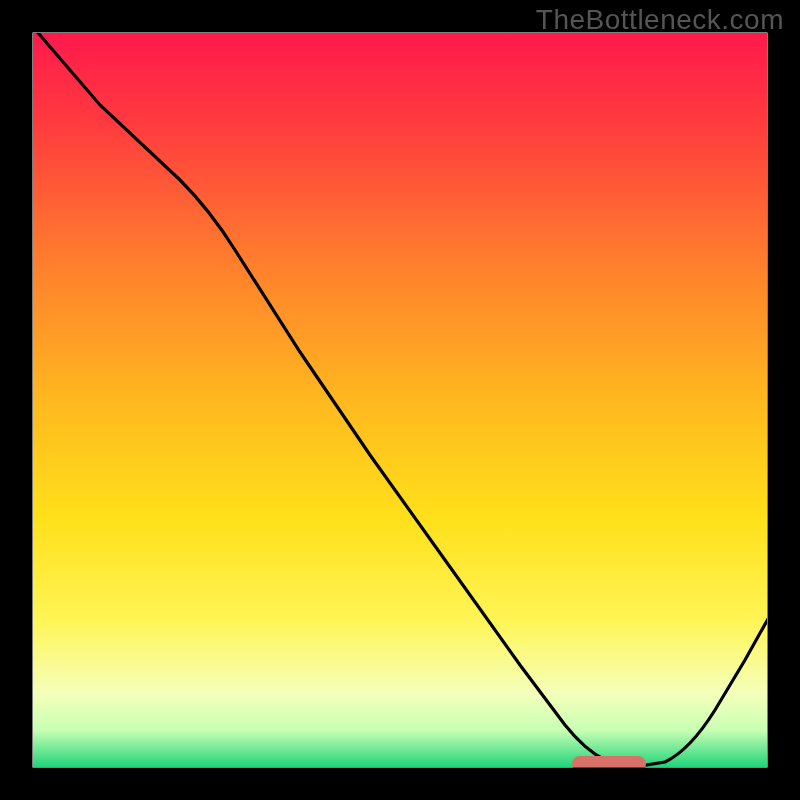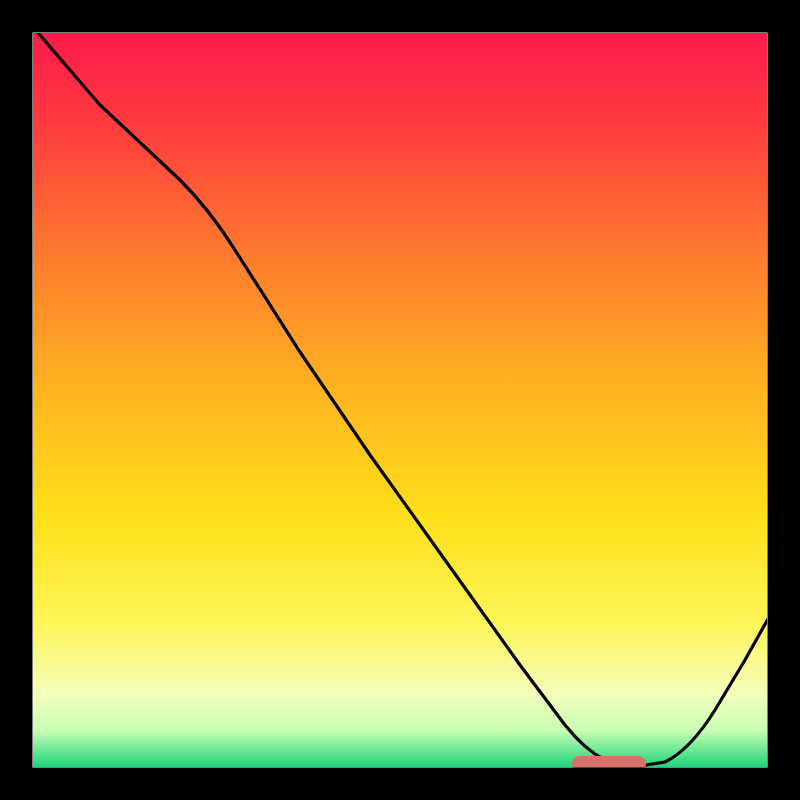--- a/index.html
+++ b/index.html
@@ -27,20 +27,21 @@
     z-index: 10;
   }
   svg {
     display: block;
   }
 </style>
 </head>
 <body>
 
 <div class="frame">
+  <div class="watermark">TheBottleneck.com</div>
 
   <svg width="800" height="800" viewBox="0 0 800 800">
     <defs>
       <linearGradient id="bg-grad" x1="0" y1="0" x2="0" y2="1">
         <stop offset="0%" stop-color="#ff1a4b"></stop>
         <stop offset="12%" stop-color="#ff3a3f"></stop>
         <stop offset="30%" stop-color="#ff7a2e"></stop>
         <stop offset="50%" stop-color="#ffb81f"></stop>
         <stop offset="66%" stop-color="#ffe01a"></stop>
         <stop offset="80%" stop-color="#fff556"></stop>

